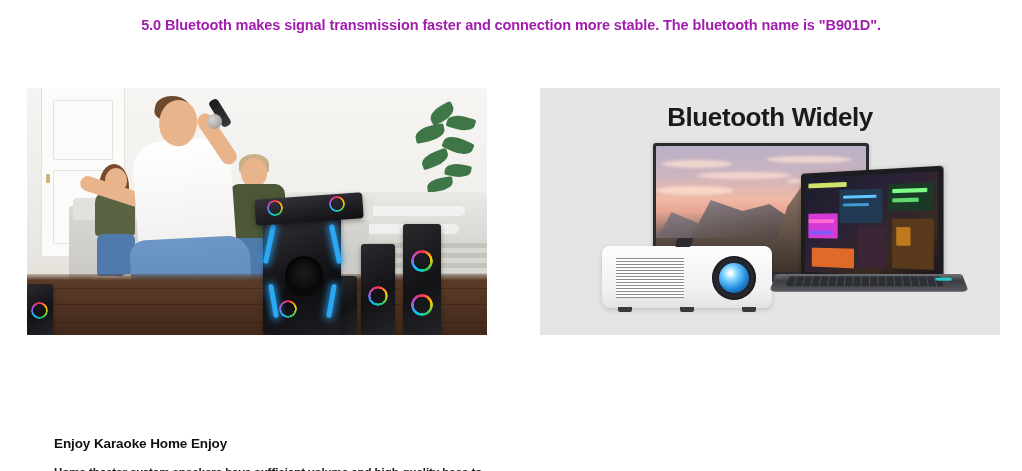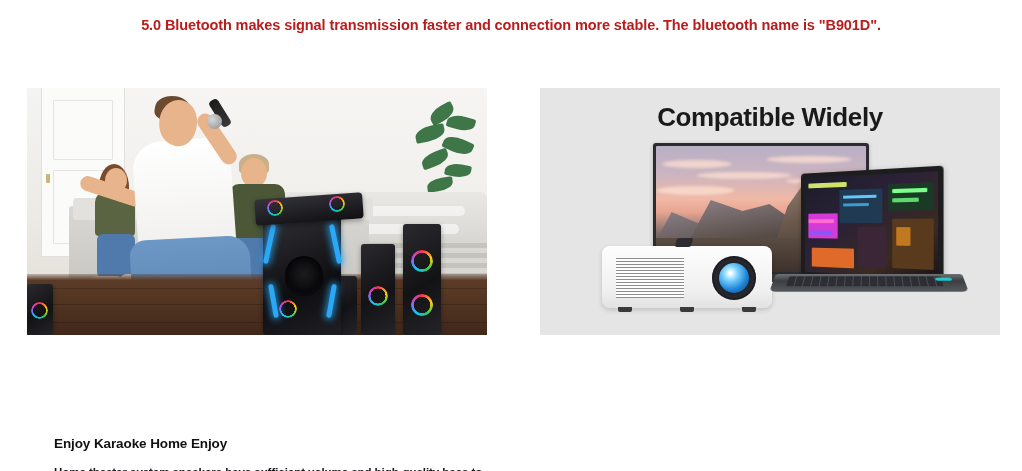--- a/index.html
+++ b/index.html
@@ -20,21 +20,21 @@
   
   .header-line {
     position: absolute;
     left: 0;
     top: 16px;
     width: 1022px;
     text-align: center;
     font-size: 14.5px;
     font-weight: bold;
     letter-spacing: -0.1px;
-    color: #b91c1c;
+    color: #a21caf;
     line-height: 18px;
   }
 
   
   .col {
     position: absolute;
     top: 88px;
   }
   .col-left  { left: 27px;  width: 460px; }
   .col-right { left: 540px; width: 460px; }
@@ -454,21 +454,21 @@
   <div class="caption cap-left">
     <div class="cap-title">Enjoy Karaoke Home Enjoy</div>
     <div class="cap-body">Home theater system speakers have sufficient volume and high-quality bass to make music more rhythmic, help friends and family enjoy parties time at home. 2 ¼" MIC Inputs with Echo function for Karaoke (Micphone head is not inclued).</div>
   </div>
 </div>
 
 <div class="col col-right">
 
   <div class="media media-right" aria-label="Flat screen TV showing a mountain sunset landscape, a white projector, and a gaming laptop displaying a neon game scene on a light gray background">
 
-    <div class="compat-title">Compatible Widely</div>
+    <div class="compat-title">Bluetooth Widely</div>
 
     <div class="tv">
       <div class="tv-screen">
         <div class="cloud" style="left:6px;top:14px;width:70px;height:8px;"></div>
         <div class="cloud" style="left:40px;top:26px;width:96px;height:7px;"></div>
         <div class="cloud" style="left:0px;top:40px;width:78px;height:9px;"></div>
         <div class="cloud" style="left:110px;top:10px;width:86px;height:7px;"></div>
         <div class="cloud" style="left:130px;top:32px;width:70px;height:6px;"></div>
         <div class="peak peak-left"></div>
         <div class="peak peak-mid"></div>

